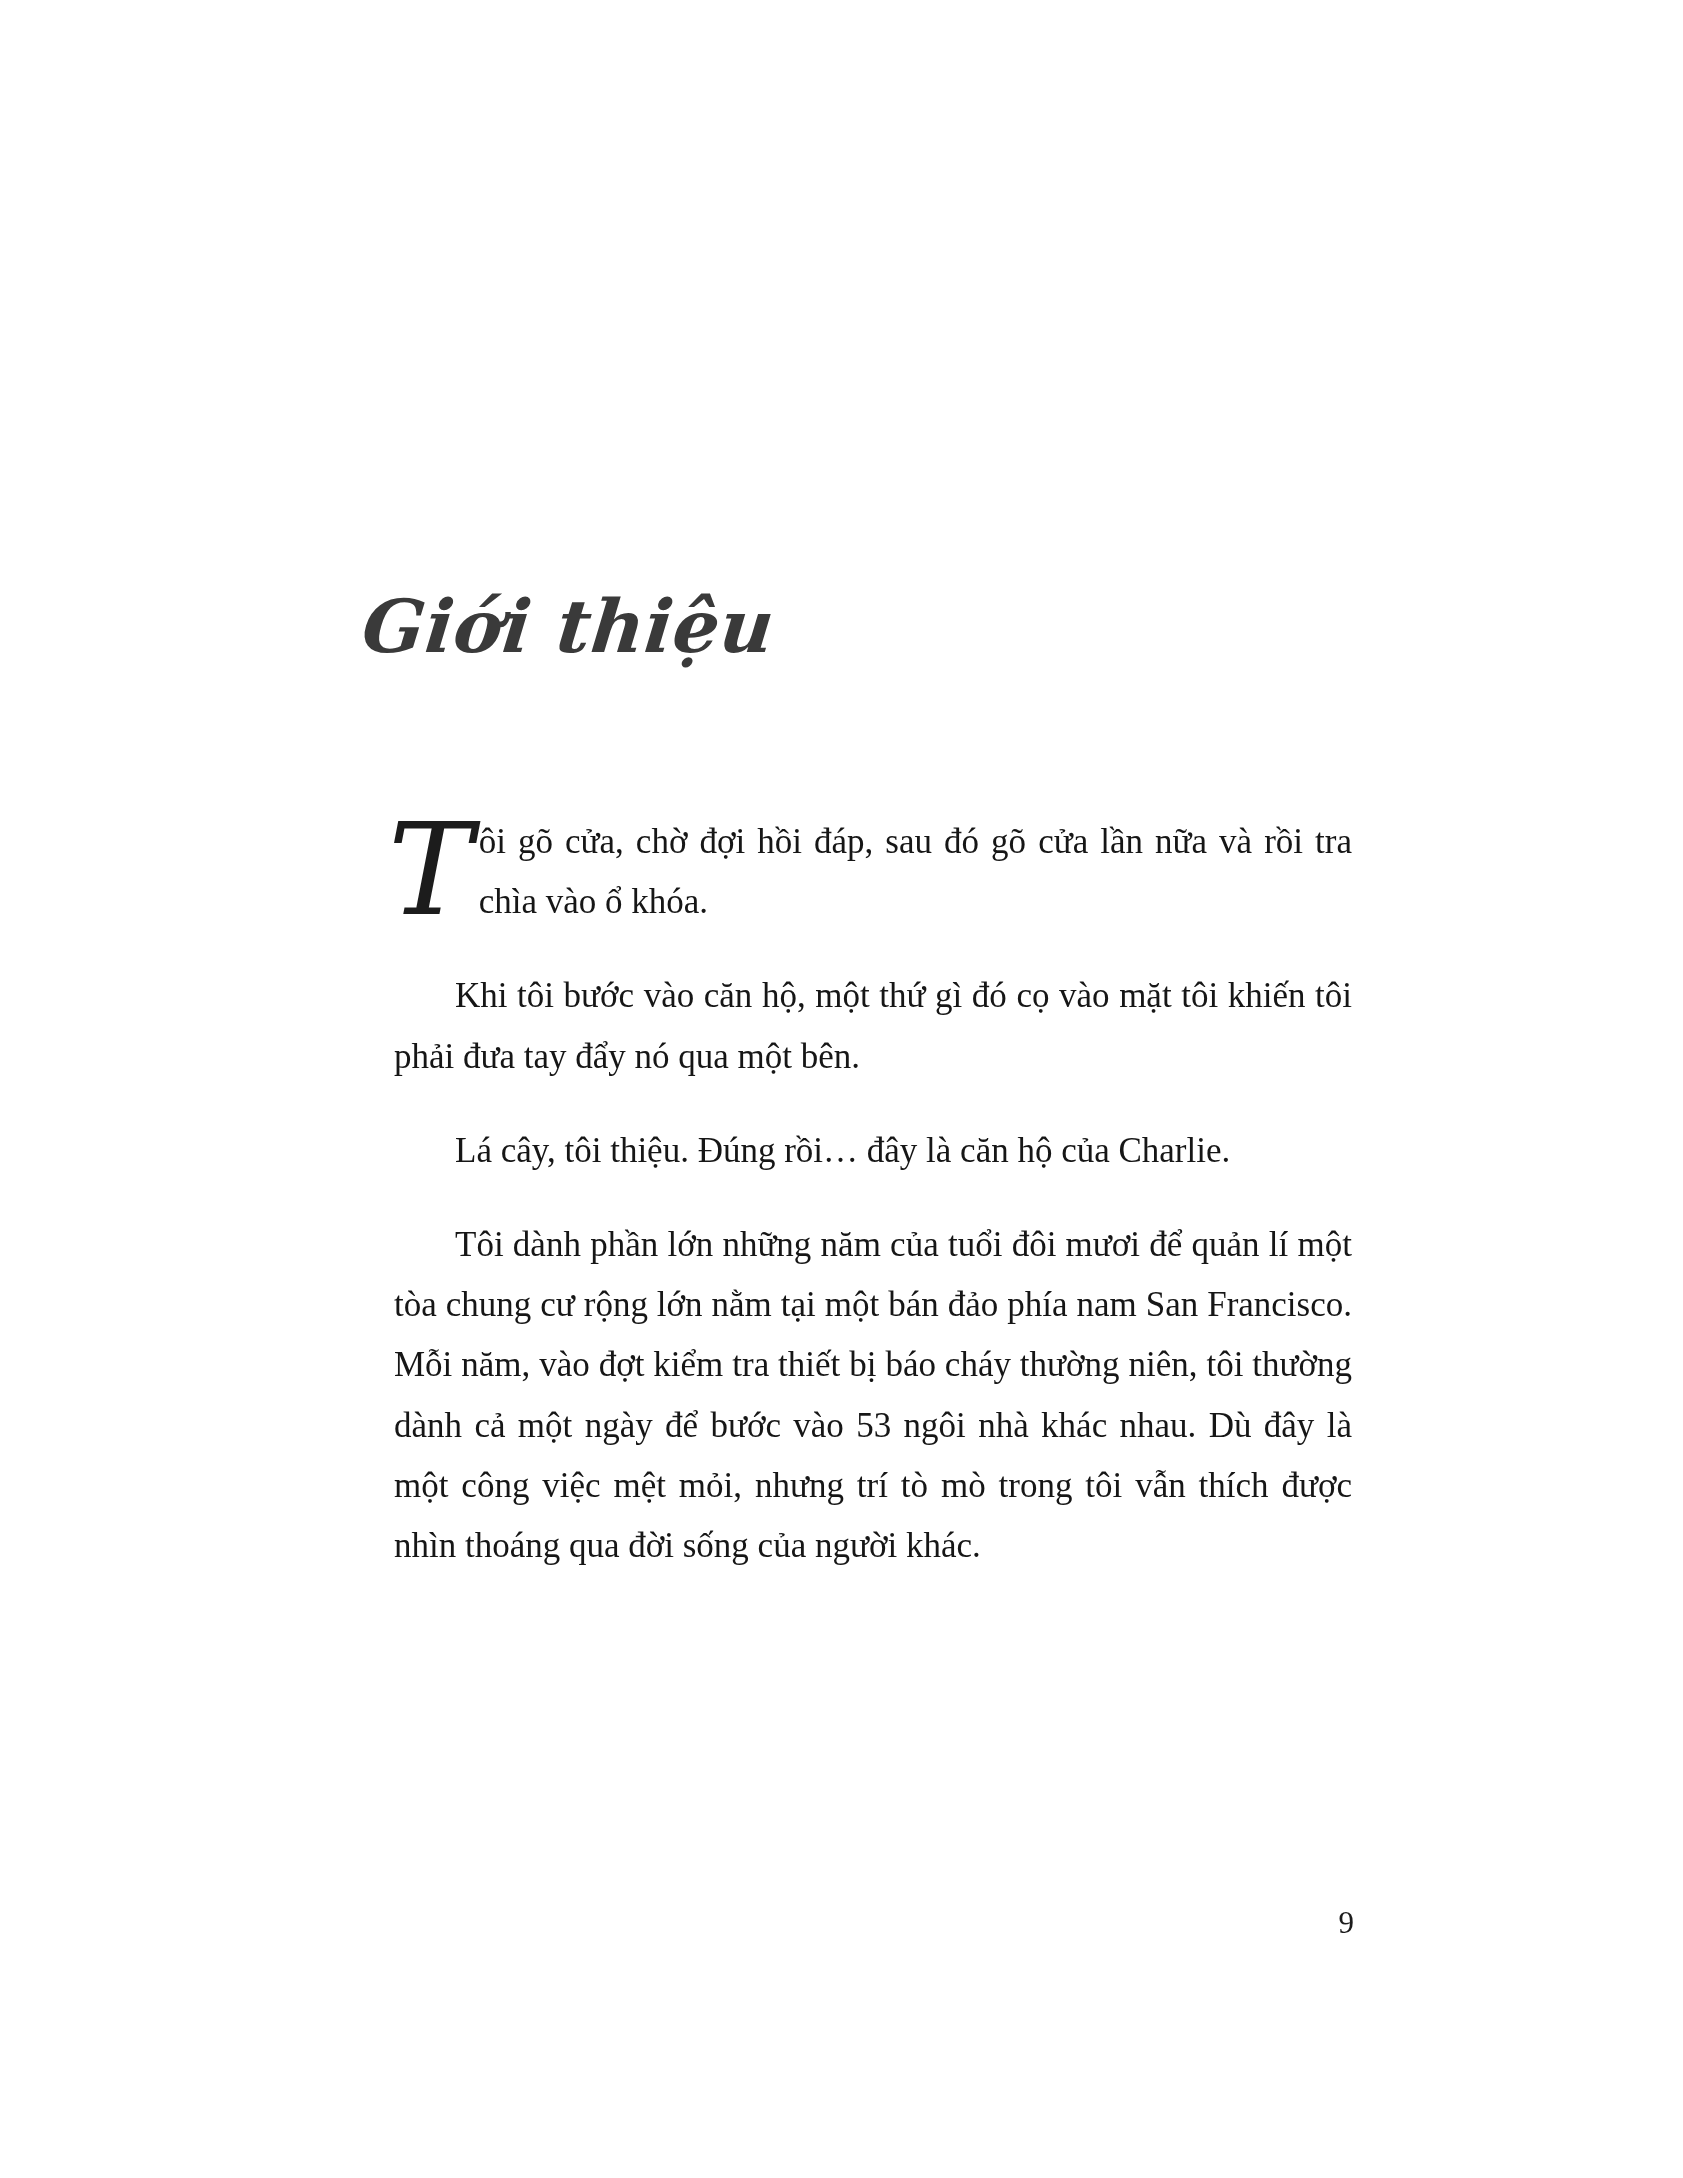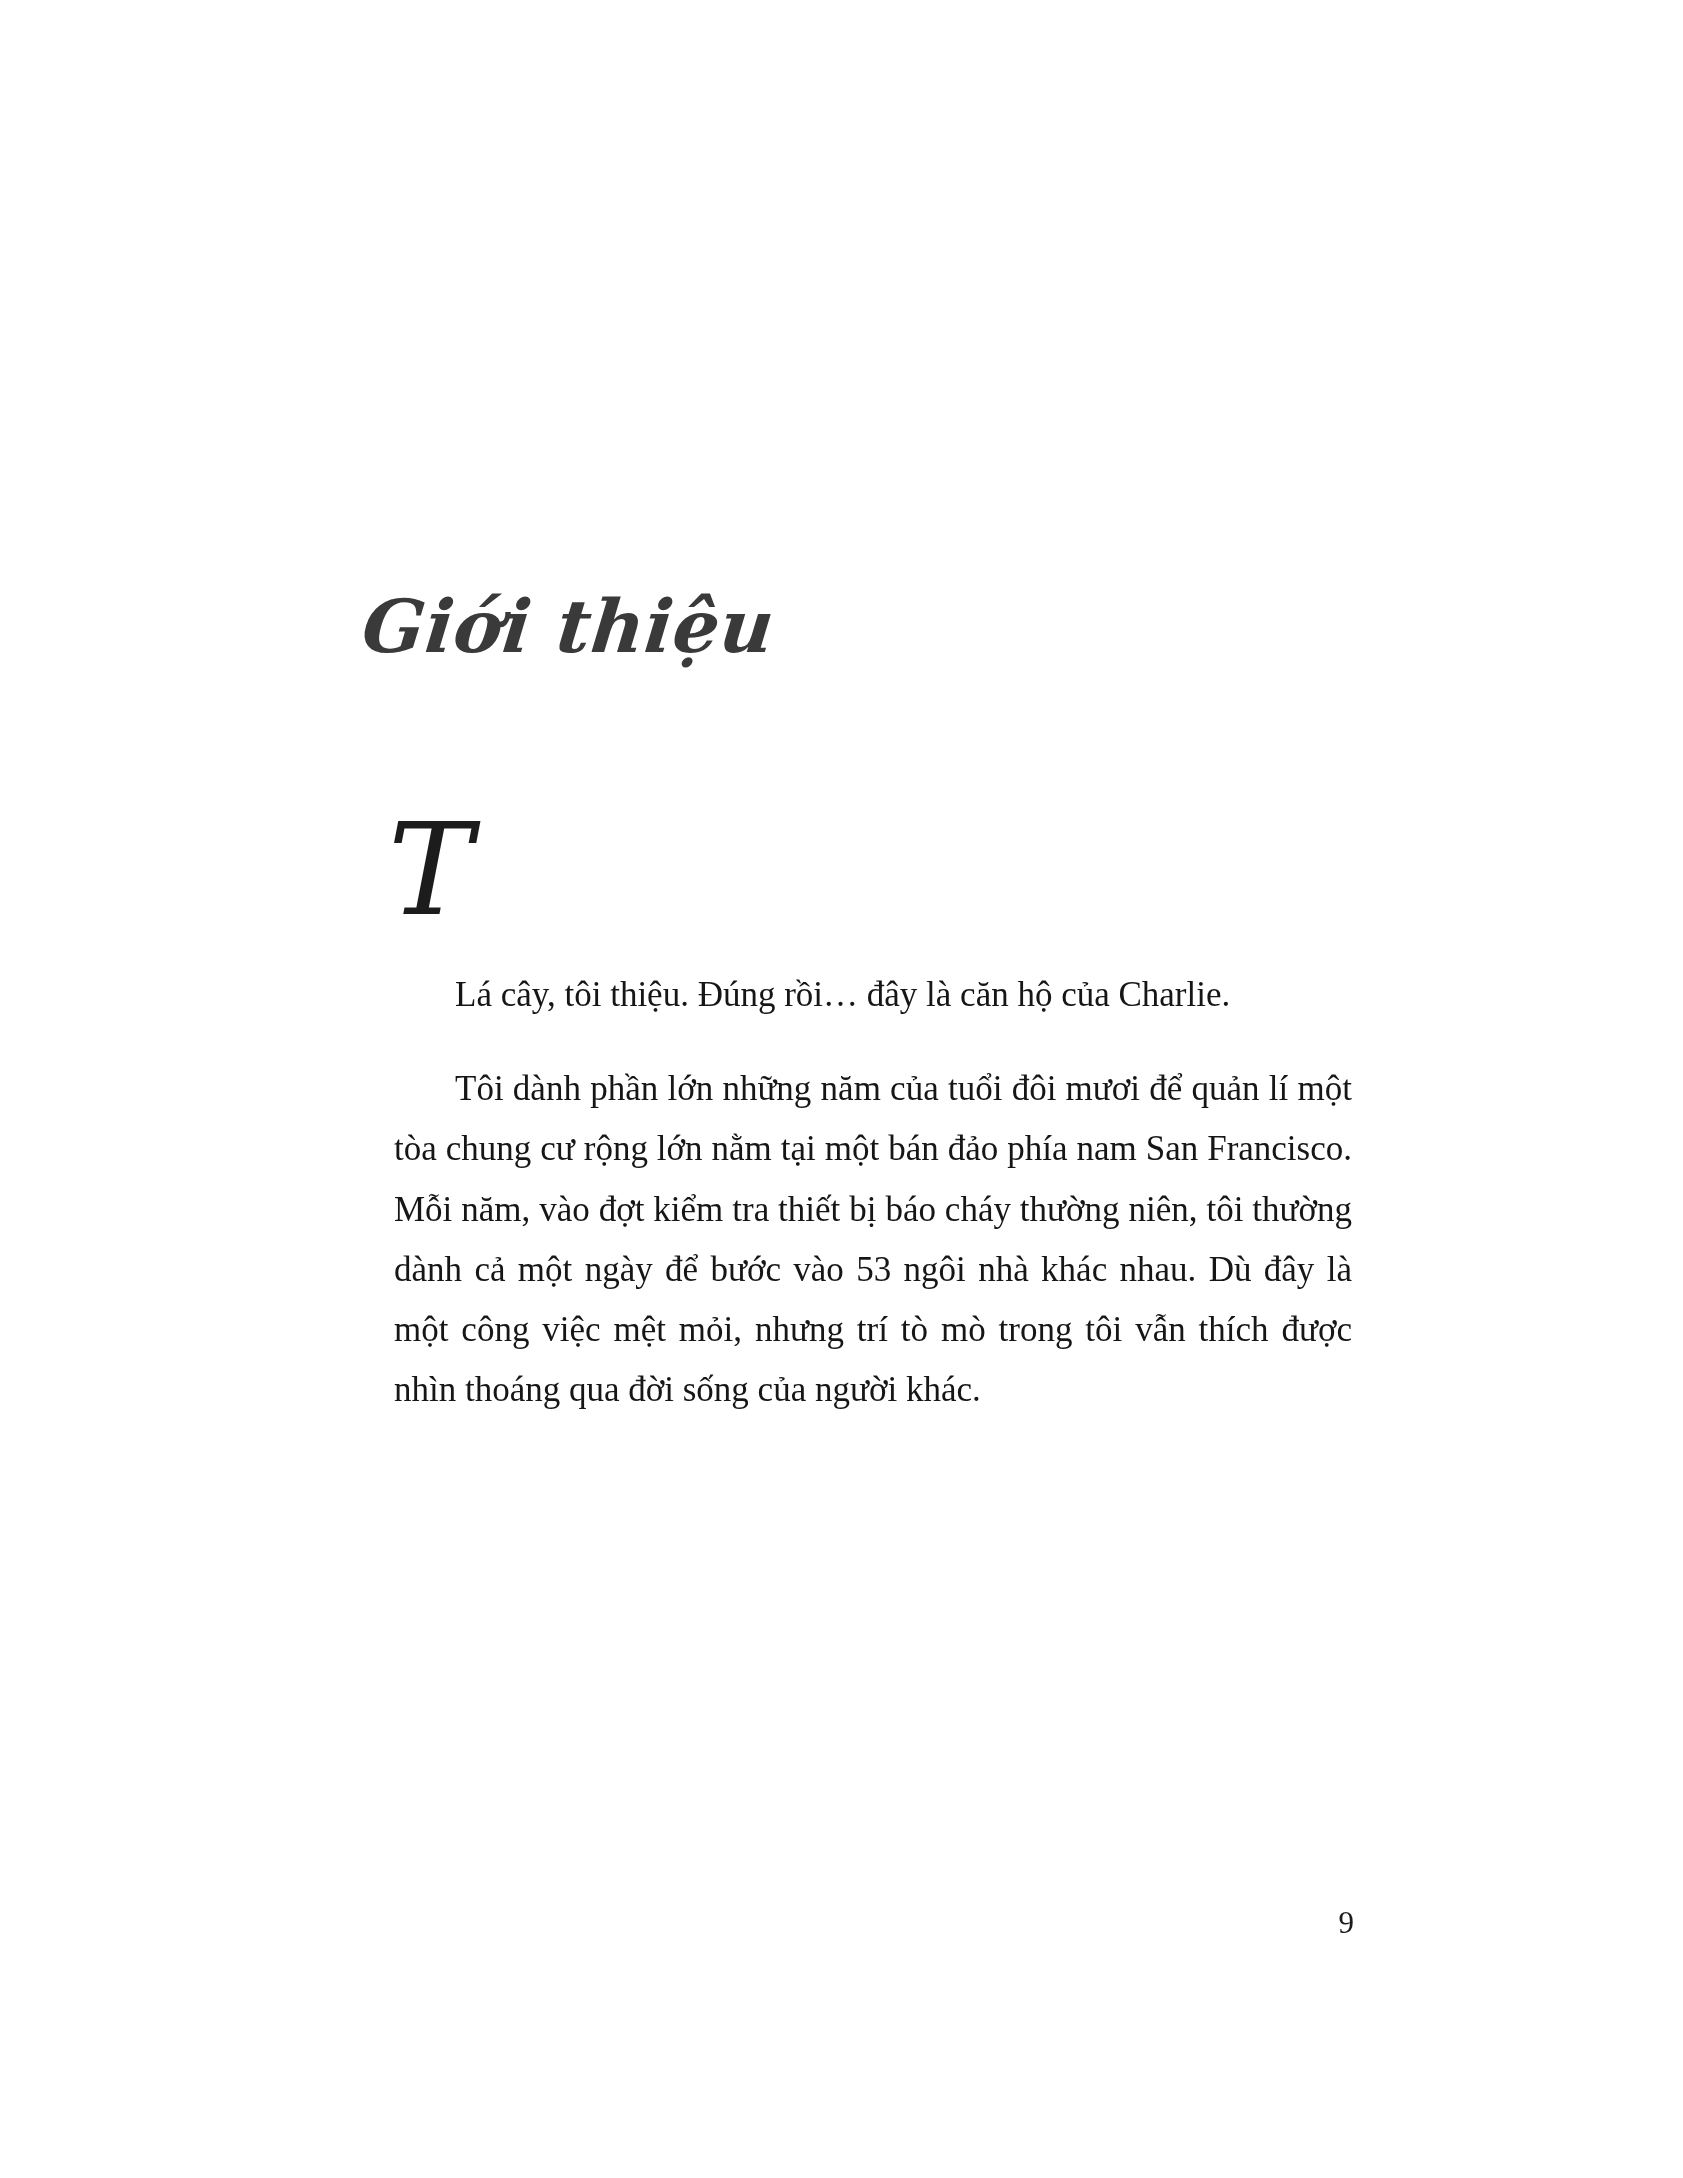--- a/index.html
+++ b/index.html
@@ -97,22 +97,23 @@
 <body>
 
 <div class="page">
 
   <div class="content">
 
     <h1 class="chapter-title">Giới thiệu</h1>
 
     <div class="body-text">
 
-      <p class="para first"><span class="dropcap">T</span></p>
+      <p class="para first"><span class="dropcap">T</span><span>ôi gõ cửa, chờ đợi hồi đáp, sau đó gõ cửa lần nữa và rồi tra chìa vào ổ khóa.</span></p>
 
+      <p class="para">Khi tôi bước vào căn hộ, một thứ gì đó cọ vào mặt tôi khiến tôi phải đưa tay đẩy nó qua một bên.</p>
 
       <p class="para">Lá cây, tôi thiệu. Đúng rồi… đây là căn hộ của Charlie.</p>
 
       <p class="para">Tôi dành phần lớn những năm của tuổi đôi mươi để quản lí một tòa chung cư rộng lớn nằm tại một bán đảo phía nam San Francisco. Mỗi năm, vào đợt kiểm tra thiết bị báo cháy thường niên, tôi thường dành cả một ngày để bước vào 53 ngôi nhà khác nhau. Dù đây là một công việc mệt mỏi, nhưng trí tò mò trong tôi vẫn thích được nhìn thoáng qua đời sống của người khác.</p>
 
     </div>
   </div>
 
   <div class="folio">9</div>
 

